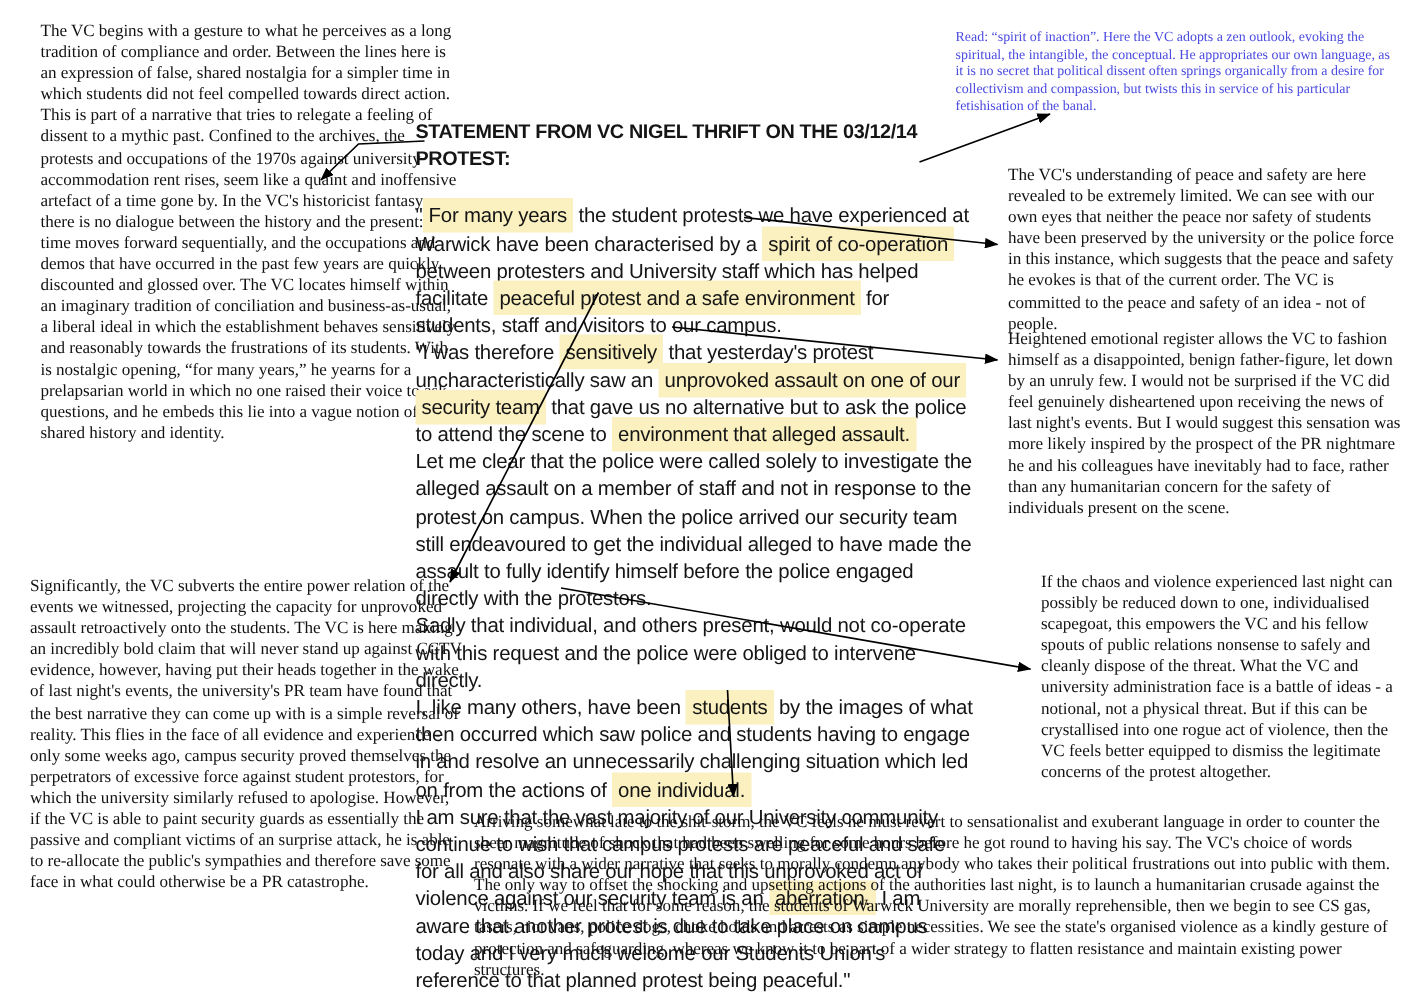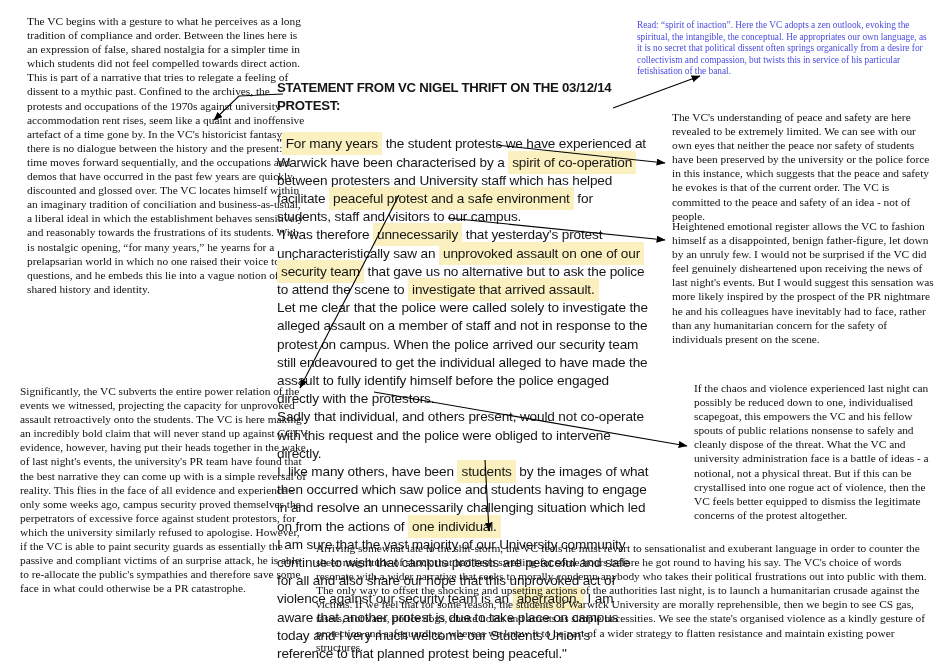--- a/index.html
+++ b/index.html
@@ -84,21 +84,21 @@
 
 <div id="page">
 
   <div class="anno" style="left:27px; top:14px; width:278px;">The VC begins with a gesture to what he perceives as a long tradition of compliance and order. Between the lines here is an expression of false, shared nostalgia for a simpler time in which students did not feel compelled towards direct action. This is part of a narrative that tries to relegate a feeling of dissent to a mythic past. Confined to the archives, the protests and occupations of the 1970s against university accommodation rent rises, seem like a quaint and inoffensive artefact of a time gone by. In the VC's historicist fantasy, there is no dialogue between the history and the present: time moves forward sequentially, and the occupations and demos that have occurred in the past few years are quickly discounted and glossed over. The VC locates himself within an imaginary tradition of conciliation and business-as-usual, a liberal ideal in which the establishment behaves sensitively and reasonably towards the frustrations of its students. With is nostalgic opening, “for many years,” he yearns for a prelapsarian world in which no one raised their voice to ask questions, and he embeds this lie into a vague notion of a shared history and identity.</div>
 
   <div class="anno" style="left:20px; top:384px; width:288px;">Significantly, the VC subverts the entire power relation of the events we witnessed, projecting the capacity for unprovoked assault retroactively onto the students. The VC is here making an incredibly bold claim that will never stand up against CCTV evidence, however, having put their heads together in the wake of last night's events, the university's PR team have found that the best narrative they can come up with is a simple reversal of reality. This flies in the face of all evidence and experience - only some weeks ago, campus security proved themselves the perpetrators of excessive force against student protestors, for which the university similarly refused to apologise. However, if the VC is able to paint security guards as essentially the passive and compliant victims of an surprise attack, he is able to re-allocate the public's sympathies and therefore save some face in what could otherwise be a PR catastrophe.</div>
 
   <div id="statement">
     <span class="headline">STATEMENT FROM VC NIGEL THRIFT ON THE 03/12/14 PROTEST:</span>
     <p><span>"</span><mark class="hl">For many years</mark><span> the student protests we have experienced at Warwick have been characterised by a </span><mark class="hl">spirit of co-operation</mark><span> between protesters and University staff which has helped facilitate </span><mark class="hl">peaceful protest and a safe environment</mark><span> for students, staff and visitors to our campus.</span></p>
-    <p><span>"I was therefore </span><mark class="hl">unnecessarily</mark><span> that yesterday's protest uncharacteristically saw an </span><mark class="hl">unprovoked assault on one of our security team</mark><span> that gave us no alternative but to ask the police to attend the scene to </span><mark class="hl">investigate that arrived assault.</mark></p>
+    <p><span>"I was therefore </span><mark class="hl">sensitively</mark><span> that yesterday's protest uncharacteristically saw an </span><mark class="hl">unprovoked assault on one of our security team</mark><span> that gave us no alternative but to ask the police to attend the scene to </span><mark class="hl">environment that alleged assault.</mark></p>
     <p>Let me clear that the police were called solely to investigate the alleged assault on a member of staff and not in response to the protest on campus. When the police arrived our security team still endeavoured to get the individual alleged to have made the assault to fully identify himself before the police engaged directly with the protestors.</p>
     <p>Sadly that individual, and others present, would not co-operate with this request and the police were obliged to intervene directly.</p>
     <p><span>I, like many others, have been </span><mark class="hl">students</mark><span> by the images of what then occurred which saw police and students having to engage in and resolve an unnecessarily challenging situation which led on from the actions of </span><mark class="hl">one individual.</mark></p>
     <p><span>I am sure that the vast majority of our University community continue to wish that campus protests are peaceful and safe for all and also share our hope that this unprovoked act of violence against our security team is an </span><mark class="hl">aberration.</mark><span> I am aware that another protest is due to take place on campus today and I very much welcome our Students Union's reference to that planned protest being peaceful."</span></p>
   </div>
 
   <div class="anno-blue" style="left:637px; top:20px; width:296px;">Read: “spirit of inaction”. Here the VC adopts a zen outlook, evoking the spiritual, the intangible, the conceptual. He appropriates our own language, as it is no secret that political dissent often springs organically from a desire for collectivism and compassion, but twists this in service of his particular fetishisation of the banal.</div>
 
   <div class="anno" style="left:672px; top:110px; width:262px;">The VC's understanding of peace and safety are here revealed to be extremely limited. We can see with our own eyes that neither the peace nor safety of students have been preserved by the university or the police force in this instance, which suggests that the peace and safety he evokes is that of the current order. The VC is committed to the peace and safety of an idea - not of people.</div>
 

